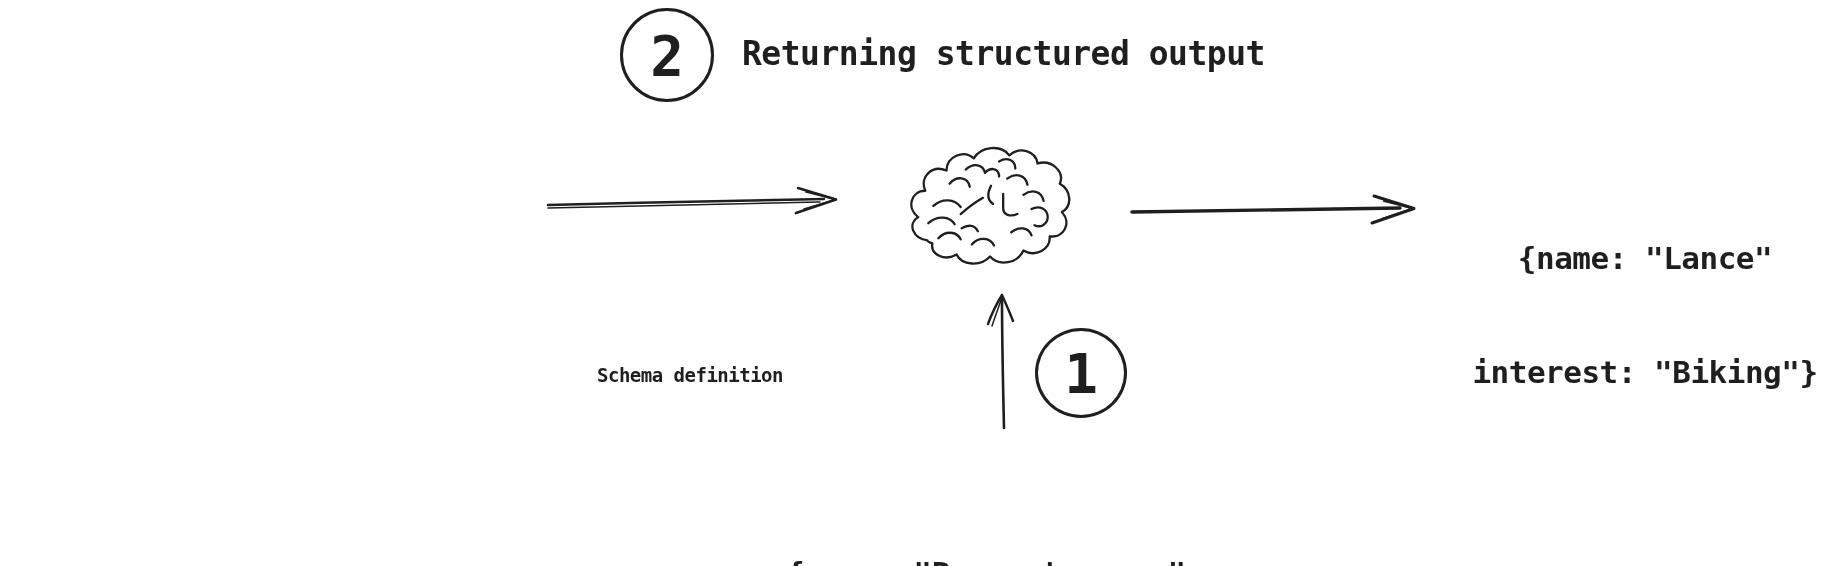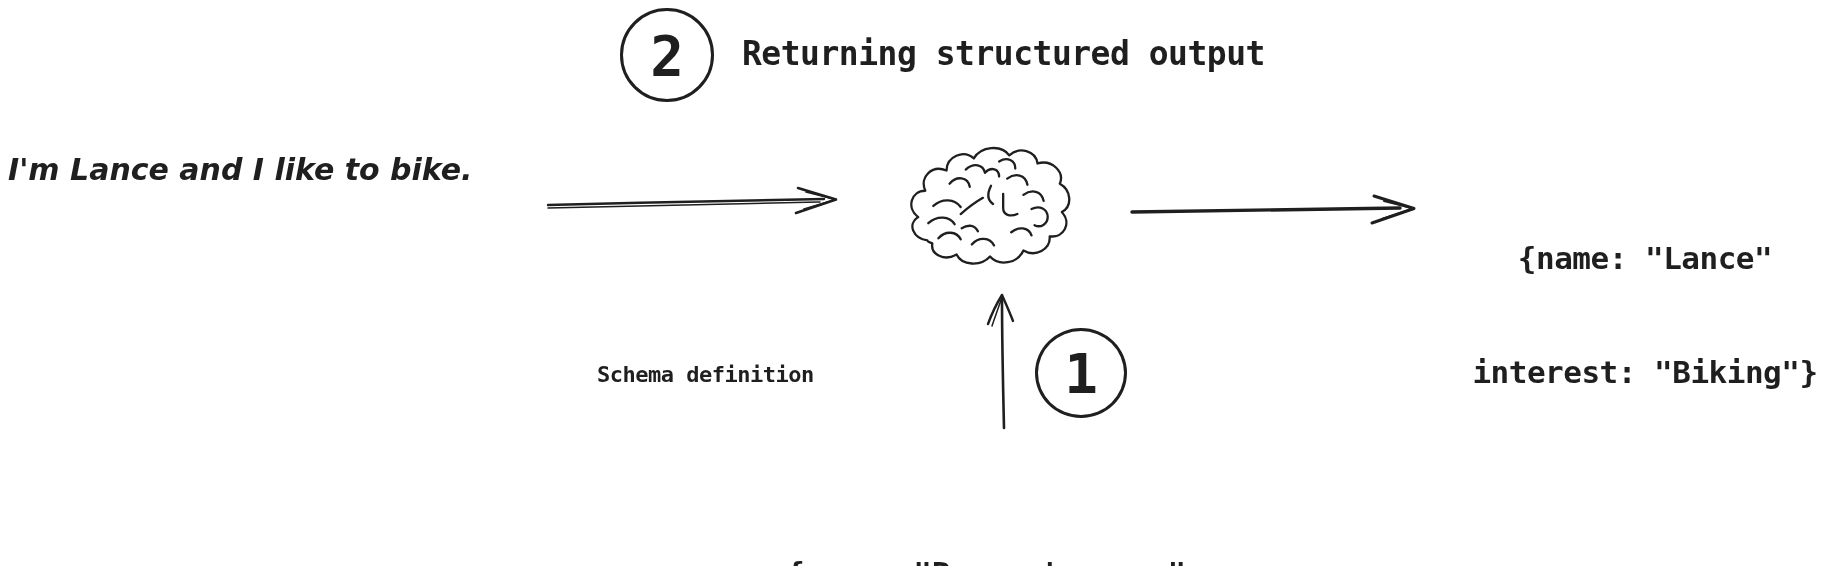--- a/index.html
+++ b/index.html
@@ -60,21 +60,21 @@
     text-align: center;
     white-space: pre;
   }
   .output-block { left: 1460px; top: 163px; width: 370px; }
   .schema-block { left: 676px;  top: 478px; width: 620px; }
 
   .schema-label {
     left: 597px; top: 356px;
     line-height: 38px;
     font-weight: 700;
-    font-size: 22px;
+    font-size: 19px;
     letter-spacing: -0.5px;
     white-space: nowrap;
   }
 
   .arrow-right-1 { left: 540px;  top: 186px; width: 310px; height: 34px; }
   .brain         { left: 903px;  top: 143px; width: 172px; height: 135px; }
   .arrow-right-2 { left: 1128px; top: 192px; width: 300px; height: 36px; }
   .arrow-up      { left: 983px;  top: 290px; width: 40px;  height: 140px; }
 
   svg { display: block; color: var(--ink); }
@@ -82,21 +82,20 @@
 </head>
 <body>
 
 <div class="canvas">
 
   <div class="abs badge badge-2">
     <span>2</span>
   </div>
   <div class="abs title">Returning structured output</div>
 
-  <div class="abs handwriting">I'm Lance and I like to bike.</div>
 
   <div class="abs arrow-right-1">
     <svg width="310" height="34" viewBox="0 0 310 34" fill="none" stroke="currentColor" stroke-linecap="round" stroke-linejoin="round">
       <path d="M8 19 C 100 16.5, 190 15, 284 13" stroke-width="2.4"></path>
       <path d="M8 22 C 100 19.5, 190 18, 280 16" stroke-width="1.6"></path>
       <path d="M258 2 L 296 13.5 L 256 27" stroke-width="2.6"></path>
       <path d="M266 6 L 296 13.5 L 264 23" stroke-width="1.6"></path>
     </svg>
   </div>
 

